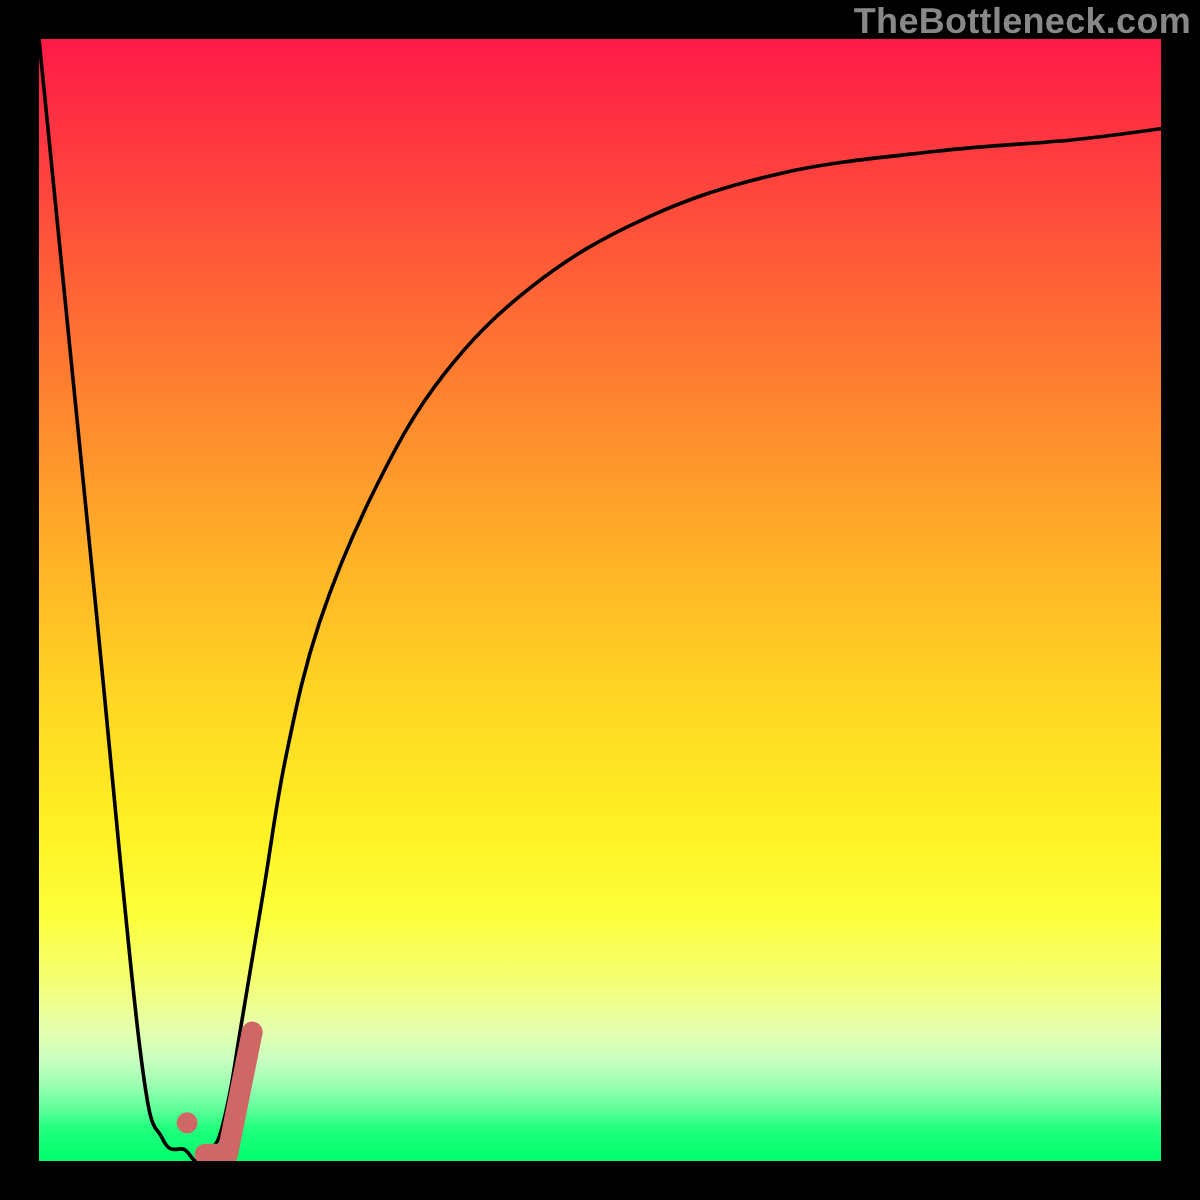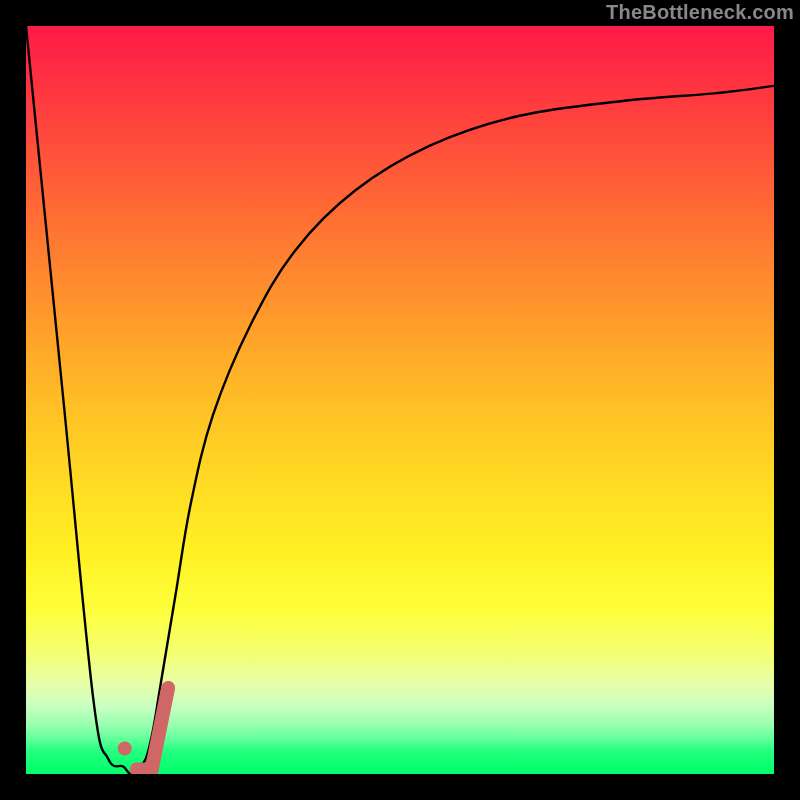--- a/index.html
+++ b/index.html
@@ -49,21 +49,21 @@
   }
   svg.curve {
     position: absolute;
     inset: 0;
   }
   .watermark {
     position: absolute;
     top: 1px;
     right: 6px;
     font-family: Arial, Helvetica, sans-serif;
-    font-size: 20px;
+    font-size: 24px;
     font-weight: 600;
     color: #87888a;
     letter-spacing: 0.2px;
     user-select: none;
   }
 </style>
 </head>
 <body>
 
 <div class="frame">

